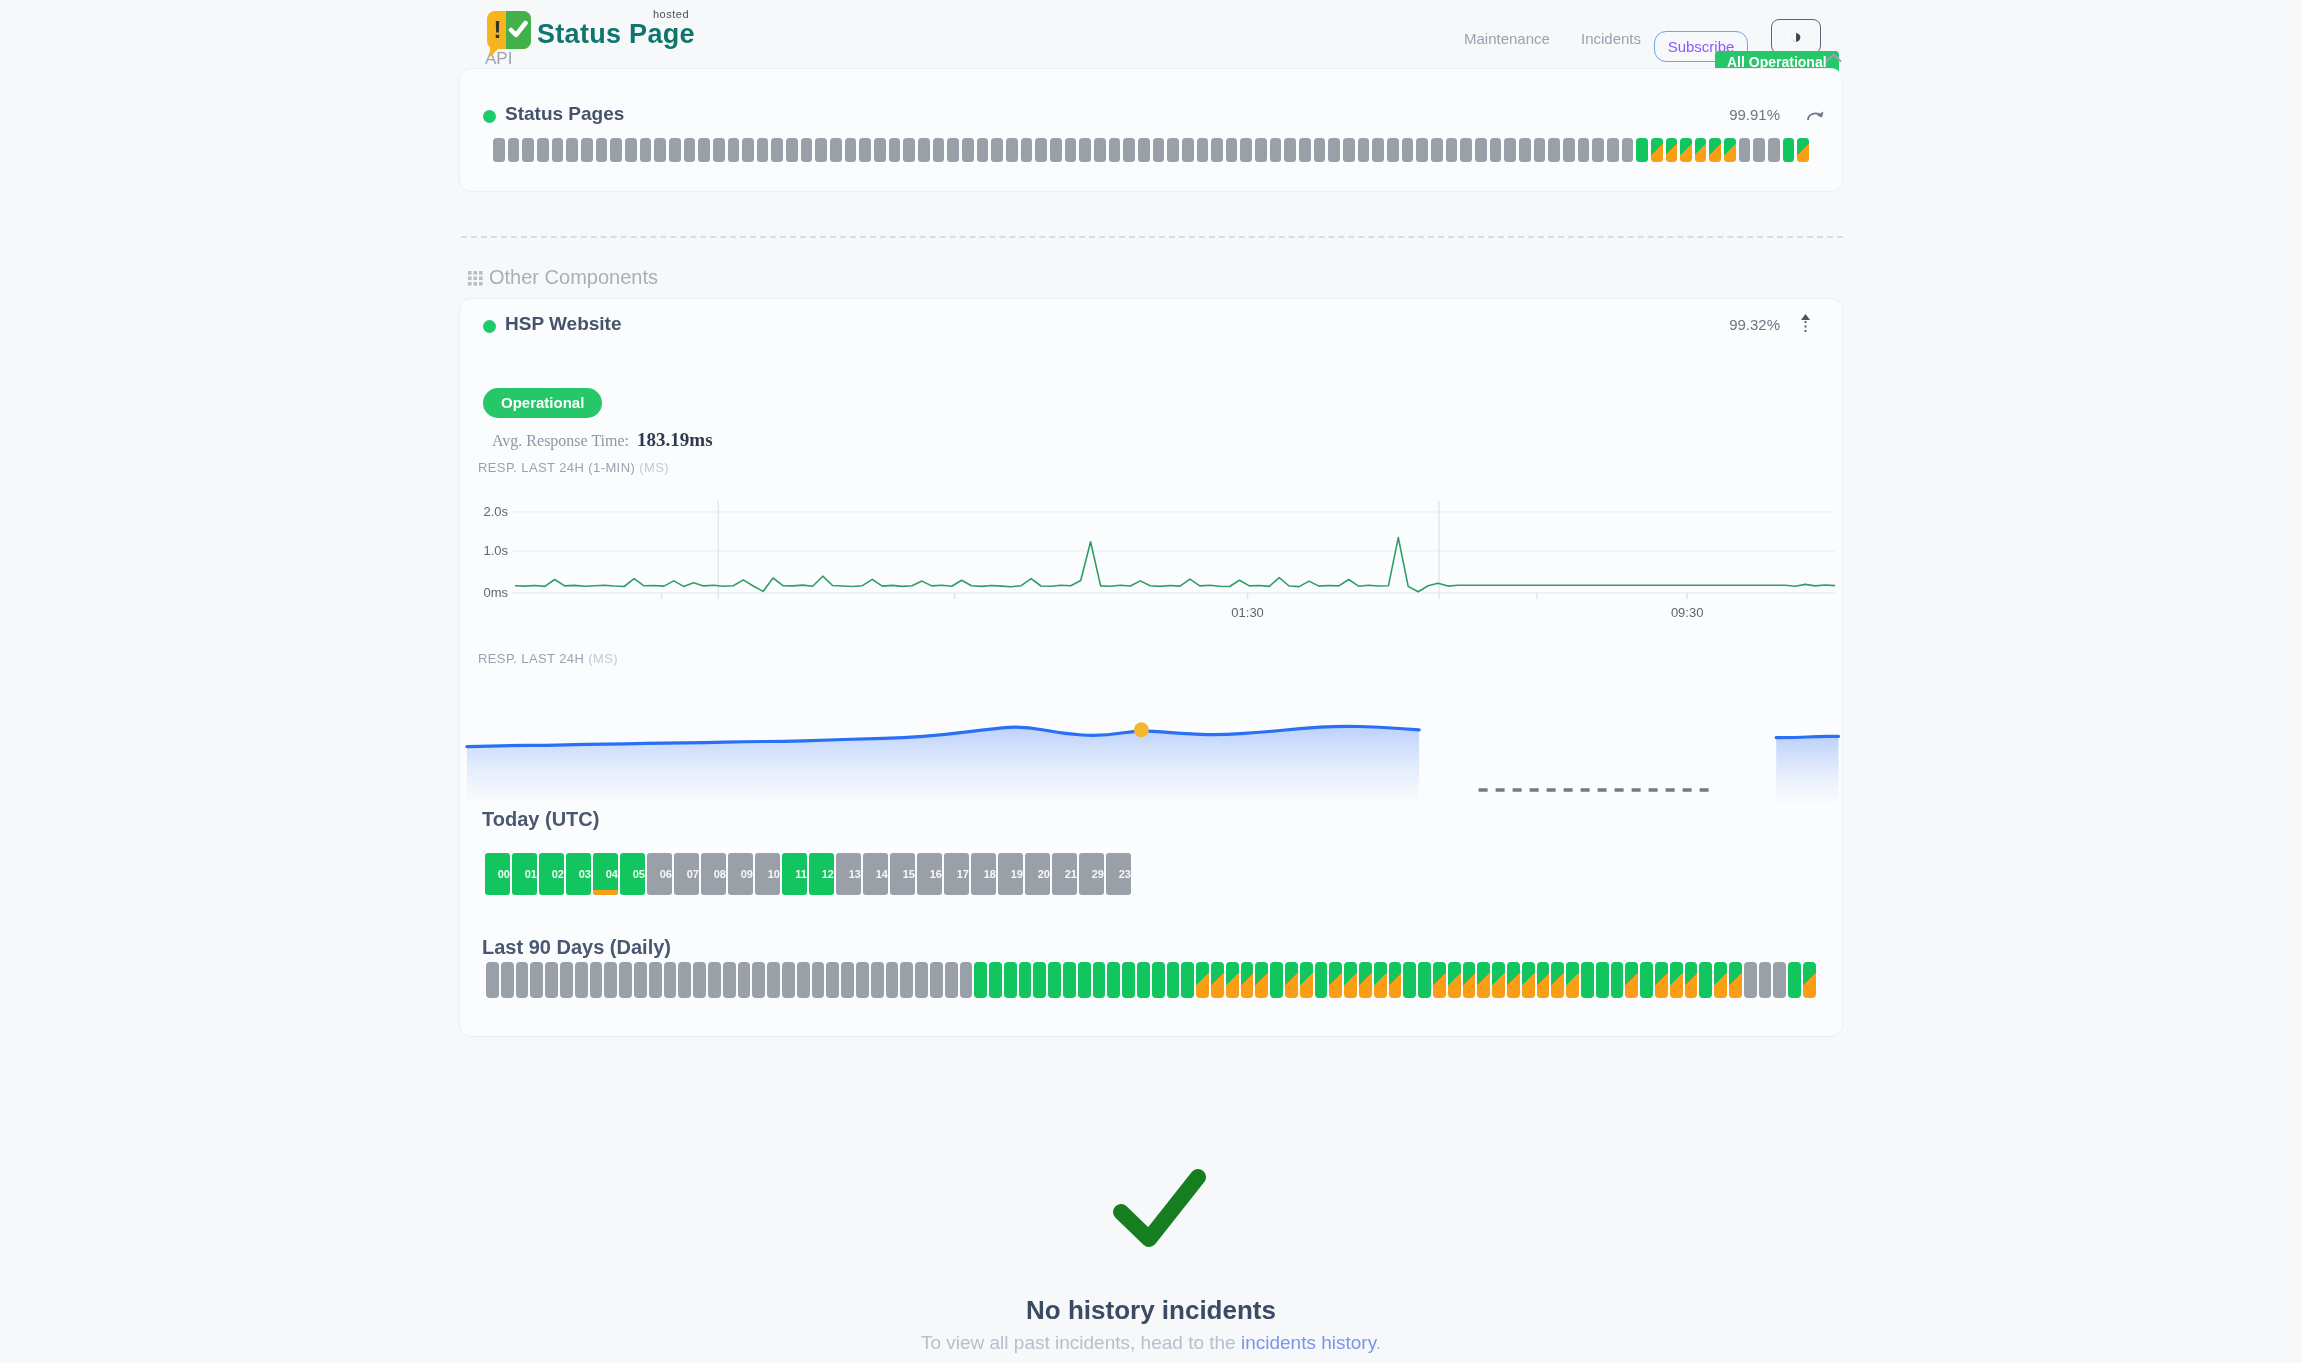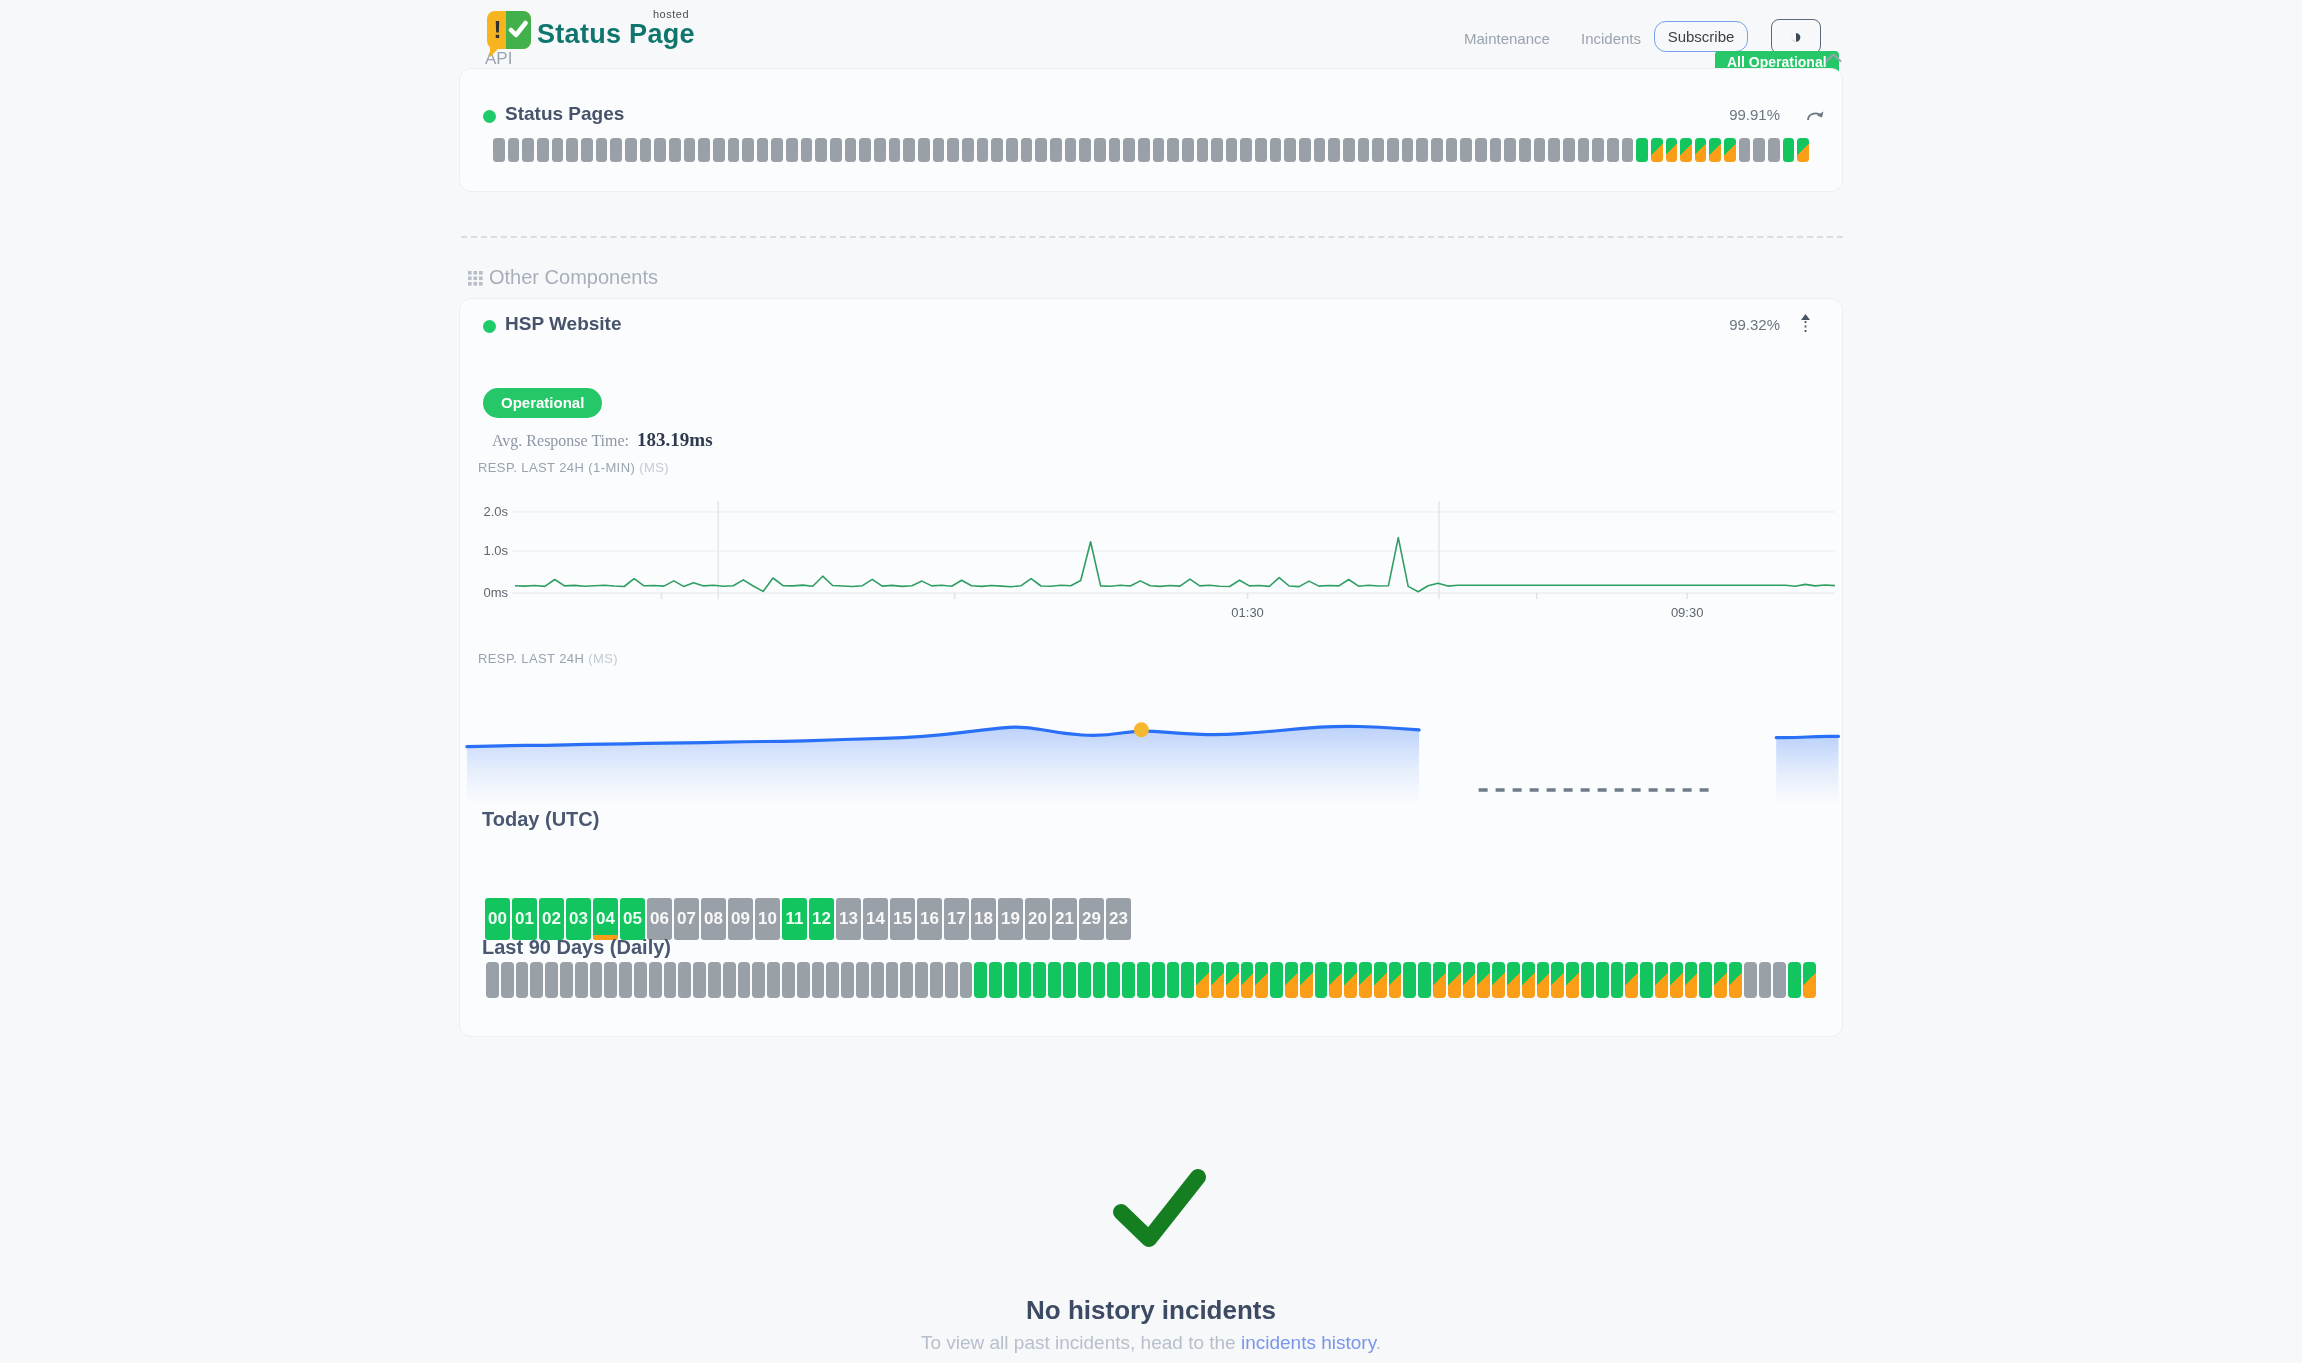--- a/index.html
+++ b/index.html
@@ -14,22 +14,22 @@
   .content { position:absolute; left:459px; top:0; width:1384px; height:1363px; }
   .abs { position:absolute; }
 
   
   .logo { left:26px; top:10px; width:260px; height:54px; z-index:6; cursor:pointer; }
   .logo-title { position:absolute; left:52px; top:9px; font-size:27px; font-weight:700; color:#0f766e; letter-spacing:.3px; }
   .logo-hosted { position:absolute; left:168px; top:-2px; font-size:11px; color:#4a4f57; letter-spacing:.5px; }
   .nav-link { font-size:15px; color:#9aa3b0; top:30px; cursor:pointer; }
   .nav-maintenance { left:1005px; }
   .nav-incidents { left:1122px; }
-  .subscribe-btn { left:1195px; top:21px; width:94px; height:31px; border:1.5px solid #7aa0ea; border-radius:12px;
-    background:transparent; color:#404040; font-size:15px; font-family:inherit; cursor:pointer; }
+  .subscribe-btn { left:1195px; top:31px; width:94px; height:31px; border:1.5px solid #7aa0ea; border-radius:12px;
+    background:transparent; color:#8b5cf6; font-size:15px; font-family:inherit; cursor:pointer; }
   .theme-btn { left:1312px; top:19px; width:50px; height:35px; border:1.5px solid #5d6878; border-radius:8px;
     background:transparent; cursor:pointer; font-size:20px; color:#3b4757; line-height:31px; text-align:center; }
   .op-badge { left:1256px; top:51px; height:23px; padding:0 12px; background:var(--badge-green); color:#fff;
     font-size:14px; font-weight:700; border-radius:4px; line-height:23px; cursor:pointer; }
   .chev-up { left:1366px; top:53px; cursor:pointer; }
 
   .section-label { font-size:17px; color:#9aa5b1;margin-left:16px; }
   .api-label { left:10px; top:49px; z-index:1; }
   .other-label { left:30px; top:266px; font-size:20px; color:#a7afba; }
   .other-grid-icon { left:9px; top:271px; }
@@ -55,22 +55,22 @@
   .status-pill { left:23px; top:89px; height:30px; padding:0 18px; border-radius:15px; background:var(--badge-green);
     color:#fff; font-size:15px; font-weight:700; line-height:30px; }
   .avg-row { left:32px; top:130px; font-size:16px; color:#8d97a6;font-family:Liberation Serif, serif; }
   .avg-val { font-size:19px; font-weight:700; color:#2f3a4e; margin-left:8px; }
   .chart-label { font-size:13px; color:#99a3af; letter-spacing:.4px; }
   .chart-label .unit { color:#c3cad4; }
 
   .today-title, .last90-title { font-size:20px; font-weight:700; color:#4a5770; }
 
   .hours-row { left:25px; top:554px; display:flex; gap:2px; }
-  .hour-block { width:25px; height:42px; border-radius:3px; position:relative; text-align:center;
-    font-size:17px; font-weight:700; color:rgba(255,255,255,.93); line-height:42px;margin-top:45px; }
+  .hour-block { width:25px; height:42px; border-radius:3px; position:relative; text-align:right;
+    font-size:11px; font-weight:700; color:rgba(255,255,255,.93); line-height:42px; }
   .hour-block.u { background:var(--green); }
   .hour-block.e { background:var(--gray-bar); }
   .hour-marker { position:absolute; left:0; bottom:0; width:100%; height:5px; background:var(--orange);
     border-radius:0 0 3px 3px; }
 
   svg text { font-family:"Liberation Sans", sans-serif; }
 
   .footer-check { left:652px; top:1166px; }
   .footer-title { left:0; top:1295px; width:1384px; text-align:center; font-size:26px; font-weight:600; color:#3d4a63; }
   .footer-sub { left:0; top:1332px; width:1384px; text-align:center; font-size:19px; color:#b7bfcb; }

